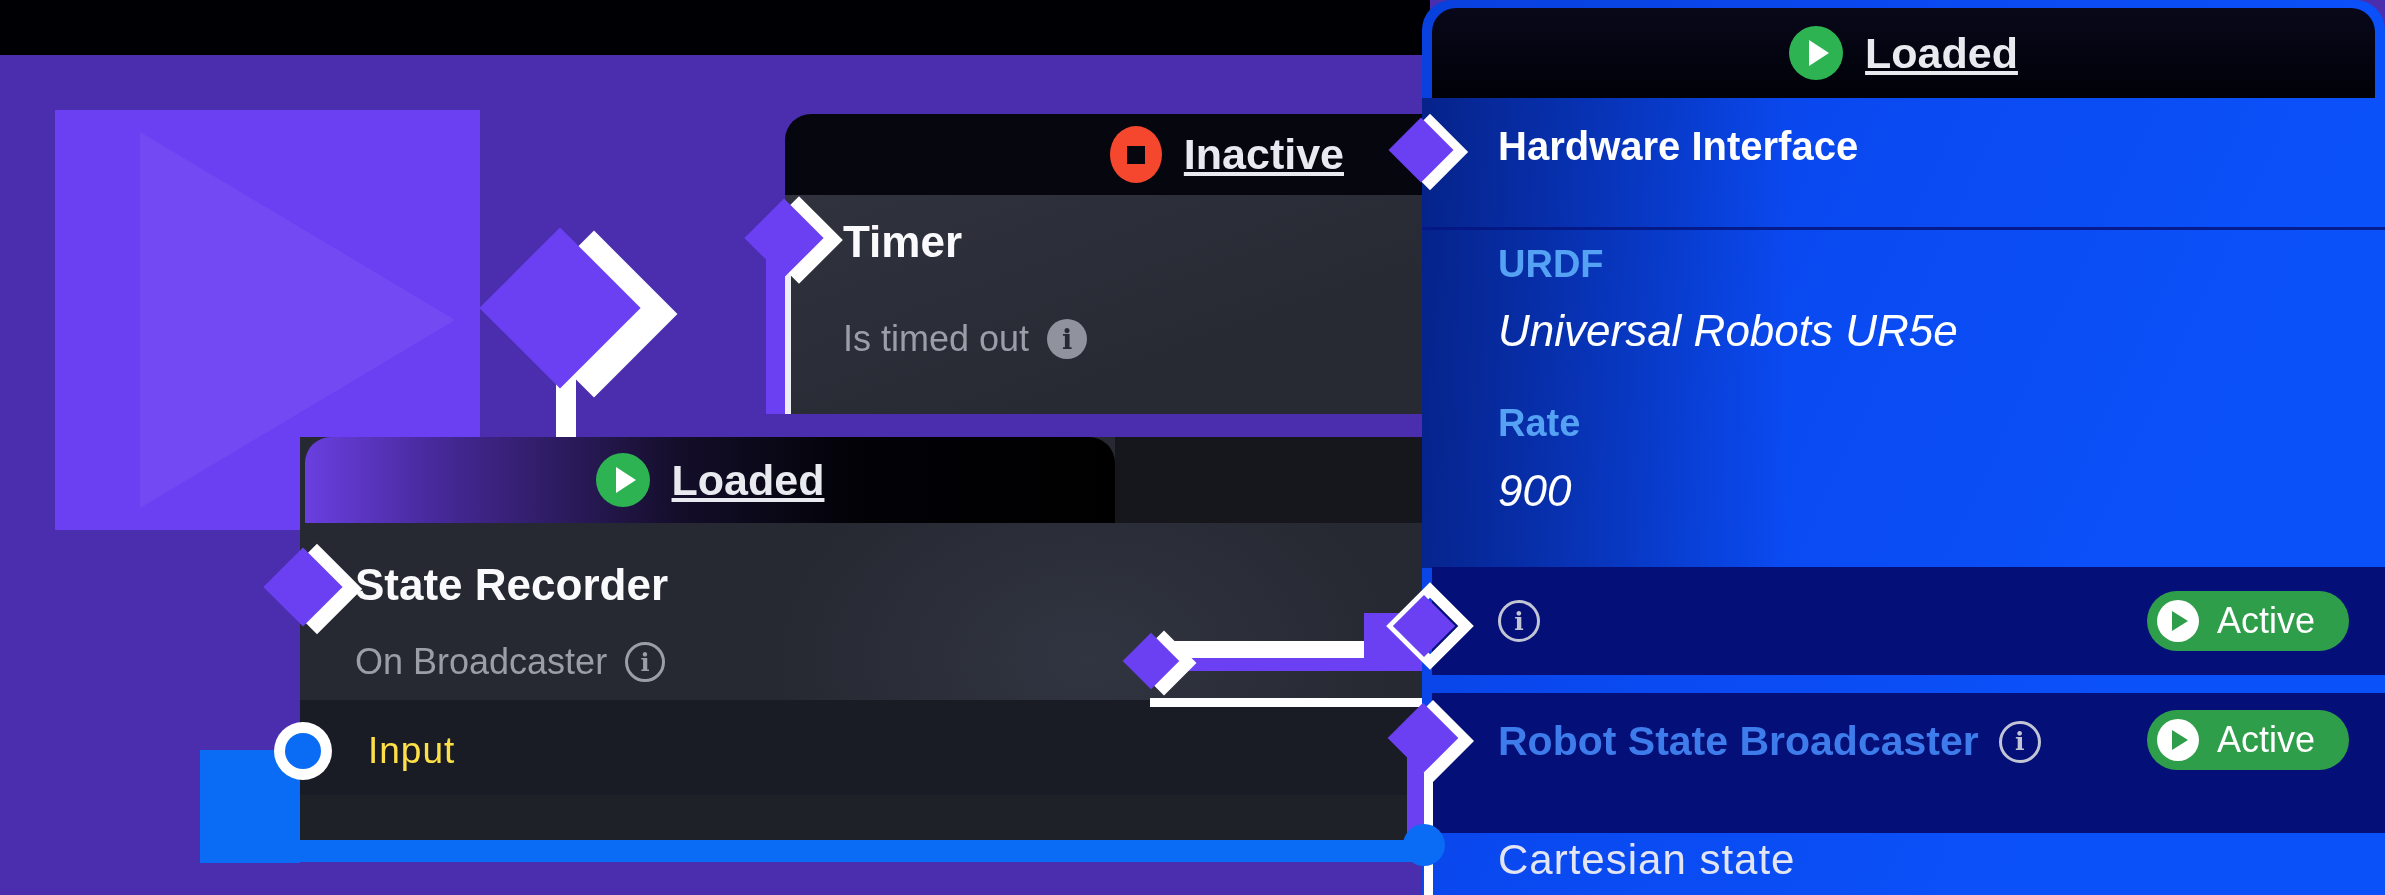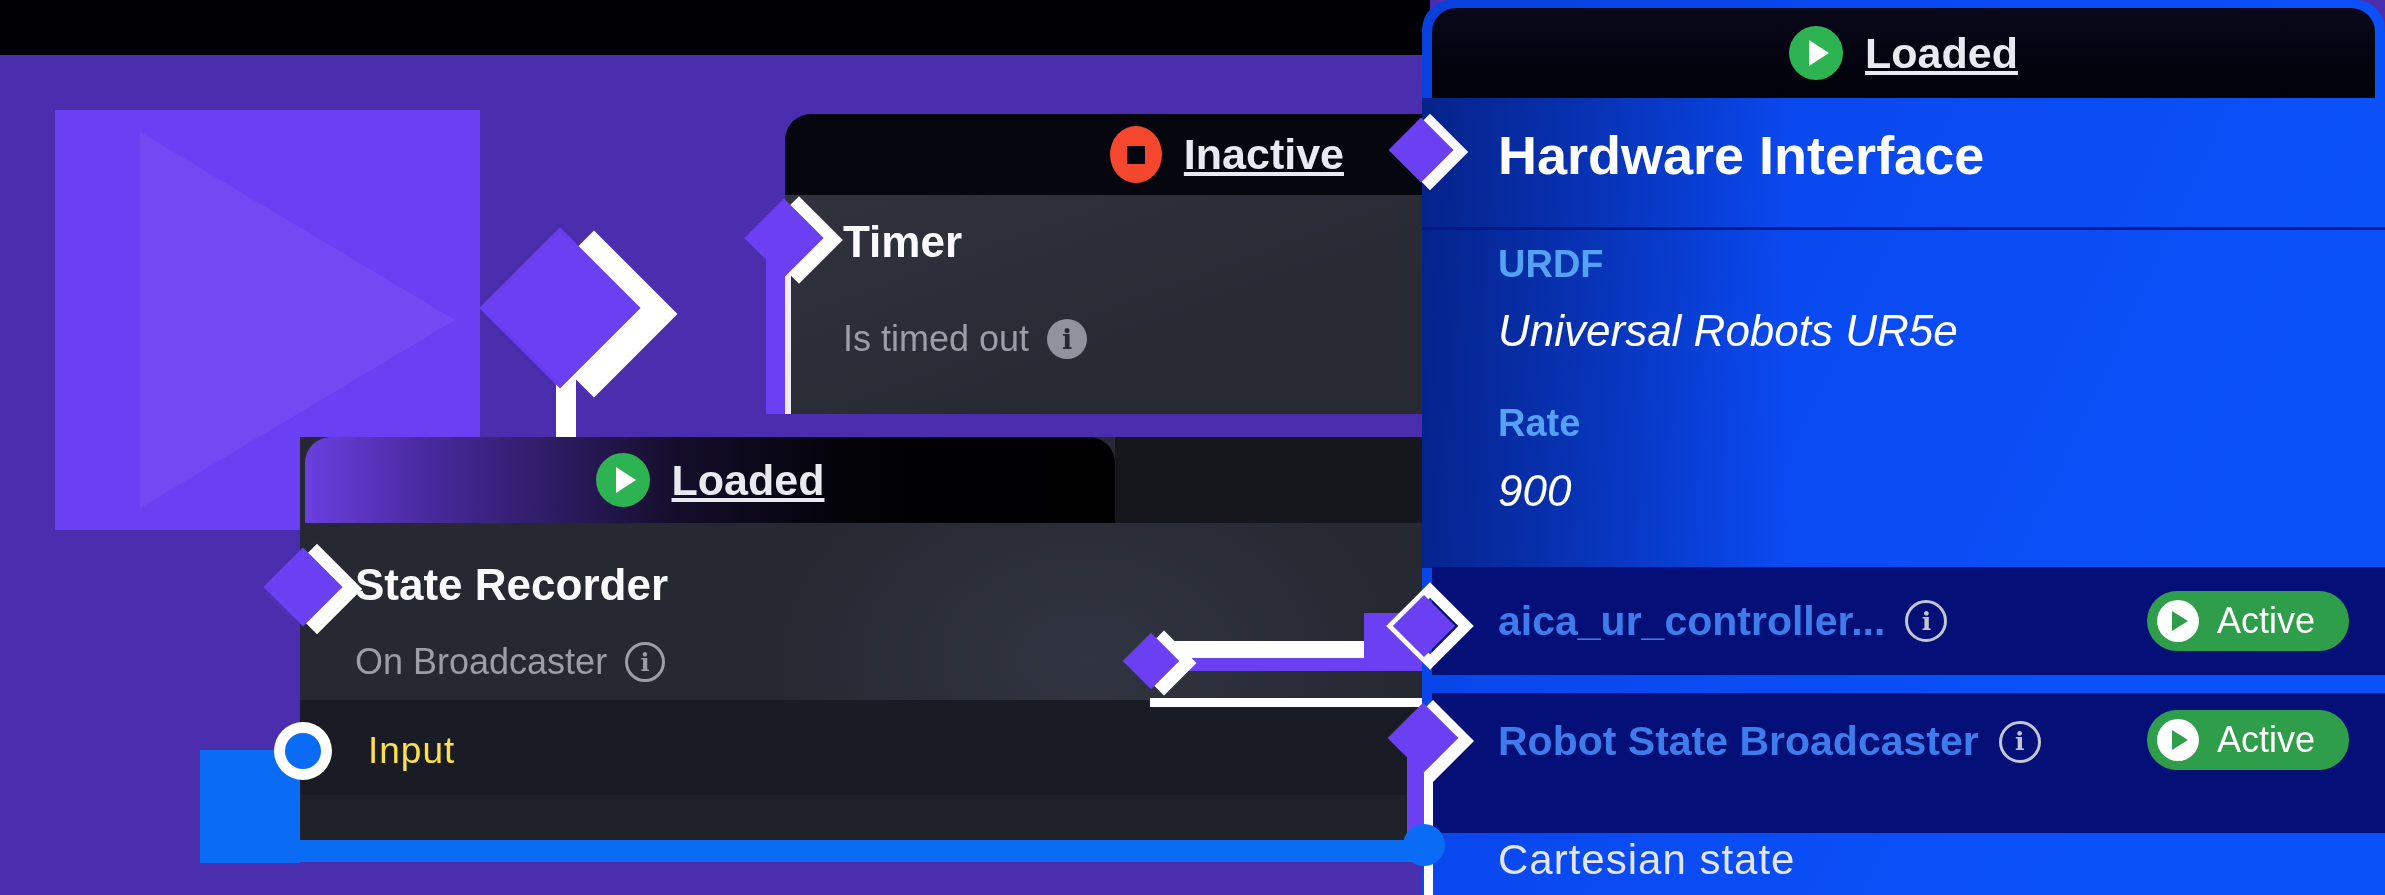--- a/index.html
+++ b/index.html
@@ -46,21 +46,21 @@
   .thin-label{font-size:37px;color:#fde047;letter-spacing:1px;white-space:nowrap;text-align:right;}
   
   .panel{left:1422px;top:0;width:963px;height:895px;background:linear-gradient(115deg,#0840DC 0%,#0A49F0 35%,#0B51FA 75%);
         border-radius:30px 30px 0 0;overflow:hidden;}
   .panel-header{position:absolute;left:10px;top:8px;width:943px;height:90px;
         background:linear-gradient(180deg,#08081A,#010108);border-radius:24px 24px 0 0;
         display:flex;align-items:center;justify-content:center;gap:22px;}
   .panel-smudge{position:absolute;left:0;top:98px;width:430px;height:470px;
         background:linear-gradient(to right,rgba(4,16,86,.62) 0%,rgba(4,16,86,.30) 45%,rgba(4,16,86,0) 85%);}
   .panel-divider{position:absolute;left:0;top:227px;width:963px;height:3px;background:rgba(4,22,130,.9);}
-  .panel-title{position:absolute;left:76px;top:124px;font-size:54px;font-weight:700;color:#fff;white-space:nowrap;}
+  .panel-title{position:absolute;left:76px;top:124px;font-size:40px;font-weight:700;color:#fff;white-space:nowrap;}
   .panel-label{position:absolute;left:76px;font-size:38px;font-weight:700;color:#55A1F4;white-space:nowrap;}
   .panel-value{position:absolute;left:76px;font-size:44px;color:#fff;white-space:nowrap;font-style:italic;}
   .panel-row{position:absolute;left:10px;width:953px;background:#041078;
         display:flex;align-items:center;justify-content:space-between;
         padding:0 36px 0 66px;box-sizing:border-box;}
   .row-name{display:flex;align-items:center;gap:20px;font-size:41px;font-weight:700;color:#3E7CEC;white-space:nowrap;}
   .badge{display:flex;align-items:center;gap:18px;background:#2F9E4A;border-radius:31px;
         height:60px;padding:0 34px 0 10px;flex:0 0 auto;}
   .badge-play{width:42px;height:42px;border-radius:50%;background:#fff;
         display:flex;align-items:center;justify-content:center;}
@@ -142,21 +142,20 @@
     <div class="panel-divider"></div>
 
     <div class="panel-label" style="top:243px;">URDF</div>
     <div class="panel-value" style="top:306px;">Universal Robots UR5e</div>
 
     <div class="panel-label" style="top:402px;">Rate</div>
     <div class="panel-value" style="top:466px;">900</div>
 
     <div class="panel-row" style="top:567px;height:108px;">
       <span class="row-name">
-        <span>aica_ur_controller...</span>
         <span class="info panel-outline">i</span>
       </span>
       <span class="badge">
         <span class="badge-play"></span>
         <span class="badge-text">Active</span>
       </span>
     </div>
 
     <div class="panel-row" style="top:693px;height:140px;align-items:flex-start;padding-top:17px;">
       <span class="row-name" style="margin-top:8px;">

